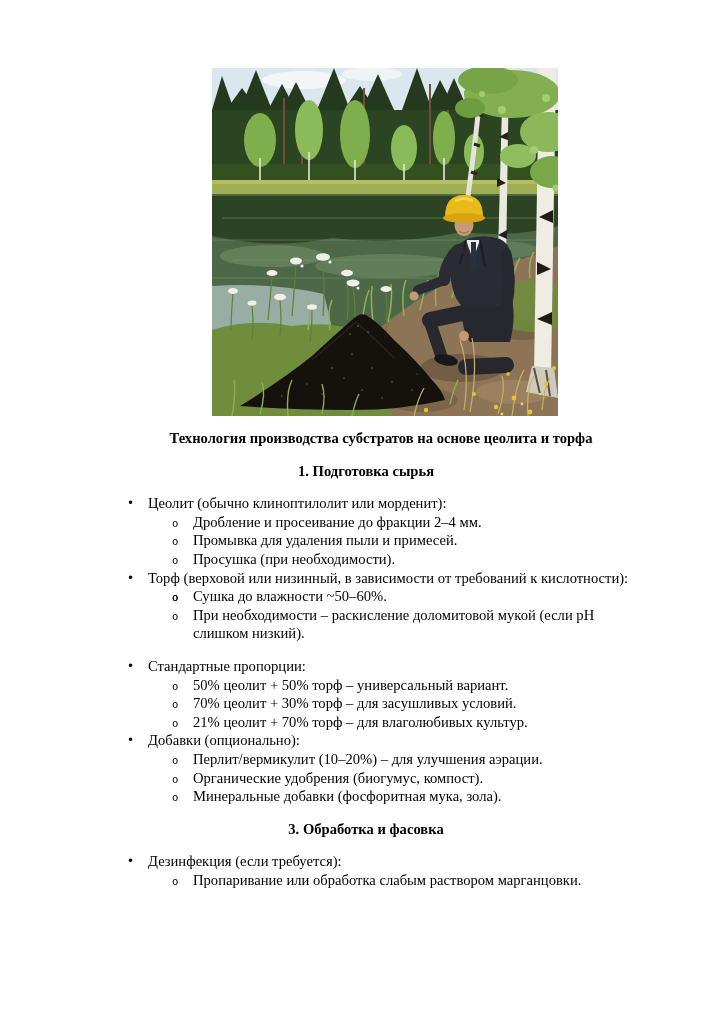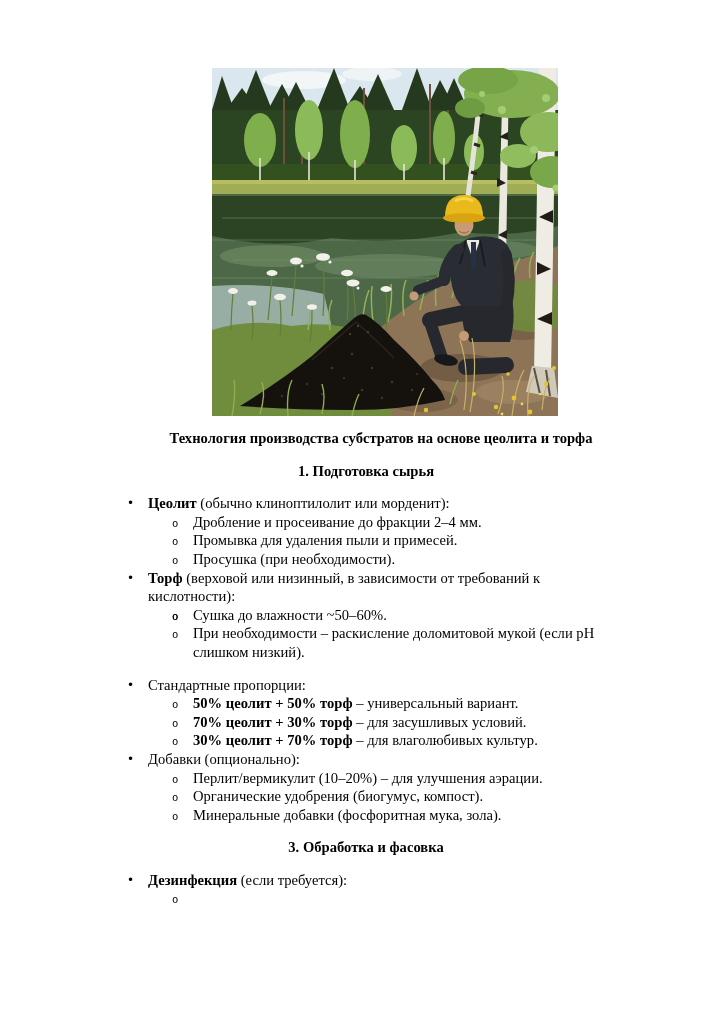--- a/index.html
+++ b/index.html
@@ -36,21 +36,21 @@
   ul.l2 > li { position:relative; padding-left:45px; }
   .mk1 {
     position:absolute; left:24px; top:0;
     font-family:"DejaVu Sans",sans-serif; font-size:12px;
   }
   .mk2 {
     position:absolute; left:24px; top:1px;
     font-family:"DejaVu Sans Mono","Liberation Mono",monospace;
     font-size:10.5px;
   }
-  .b { font-weight:bold; }
+  .b { font-weight:normal; }
 </style>
 </head>
 <body>
 
 <div class="page">
 
   <div class="photo-wrap">
     <svg viewBox="0 0 346 348" width="346" height="348">
 
       <g>
@@ -324,39 +324,39 @@
     </ul>
   </section>
 
   <section>
     <ul class="l1">
       <li>
         <span class="mk1">•</span><span class="b"></span><span>Стандартные пропорции:</span>
         <ul class="l2">
           <li><span class="mk2">o</span><span class="b">50% цеолит + 50% торф</span><span> – универсальный вариант.</span></li>
           <li><span class="mk2">o</span><span class="b">70% цеолит + 30% торф</span><span> – для засушливых условий.</span></li>
-          <li><span class="mk2">o</span><span class="b">30% цеолит + 70% торф</span><span> – для влаголюбивых культур.</span></li>
+          <li><span class="mk2">o</span><span class="b">21% цеолит + 70% торф</span><span> – для влаголюбивых культур.</span></li>
         </ul>
       </li>
       <li>
         <span class="mk1">•</span><span class="b"></span><span>Добавки (опционально):</span>
         <ul class="l2">
           <li><span class="mk2">o</span><span class="b"></span><span>Перлит/вермикулит (10–20%) – для улучшения аэрации.</span></li>
           <li><span class="mk2">o</span><span class="b"></span><span>Органические удобрения (биогумус, компост).</span></li>
           <li><span class="mk2">o</span><span class="b"></span><span>Минеральные добавки (фосфоритная мука, зола).</span></li>
         </ul>
       </li>
     </ul>
   </section>
 
   <section>
     <h2 class="h">3. Обработка и фасовка</h2>
     <ul class="l1">
       <li>
         <span class="mk1">•</span><span class="b">Дезинфекция</span><span> (если требуется):</span>
         <ul class="l2">
-          <li><span class="mk2">o</span><span class="b"></span></li>
+          <li><span class="mk2">o</span><span class="b"></span><span>Пропаривание или обработка слабым раствором марганцовки.</span></li>
         </ul>
       </li>
     </ul>
   </section>
 
 </div>
 
 </body></html>

